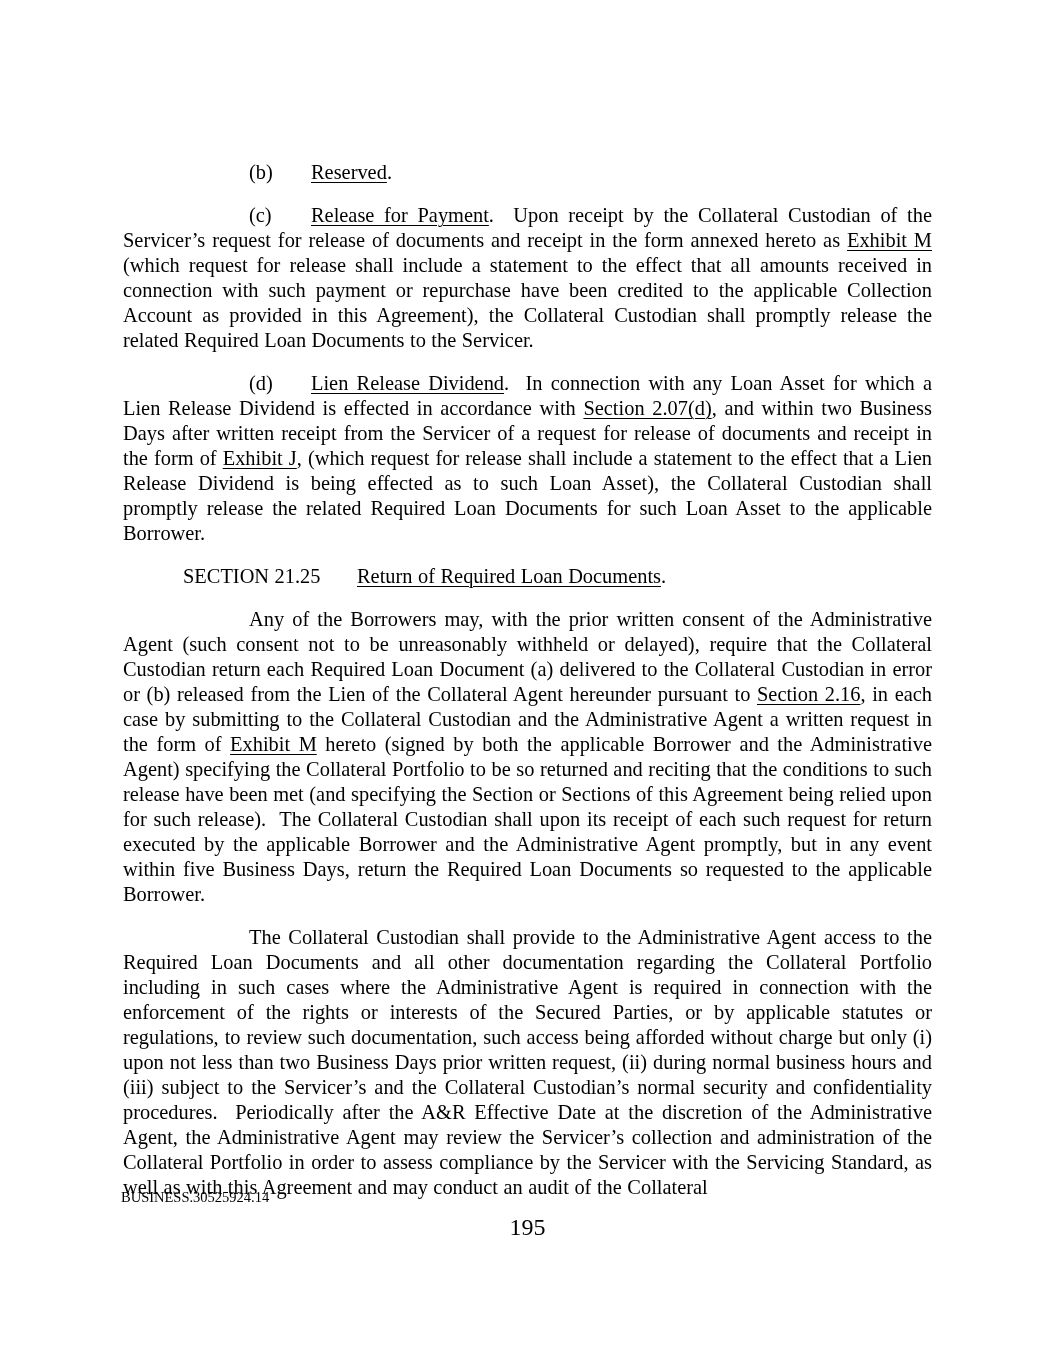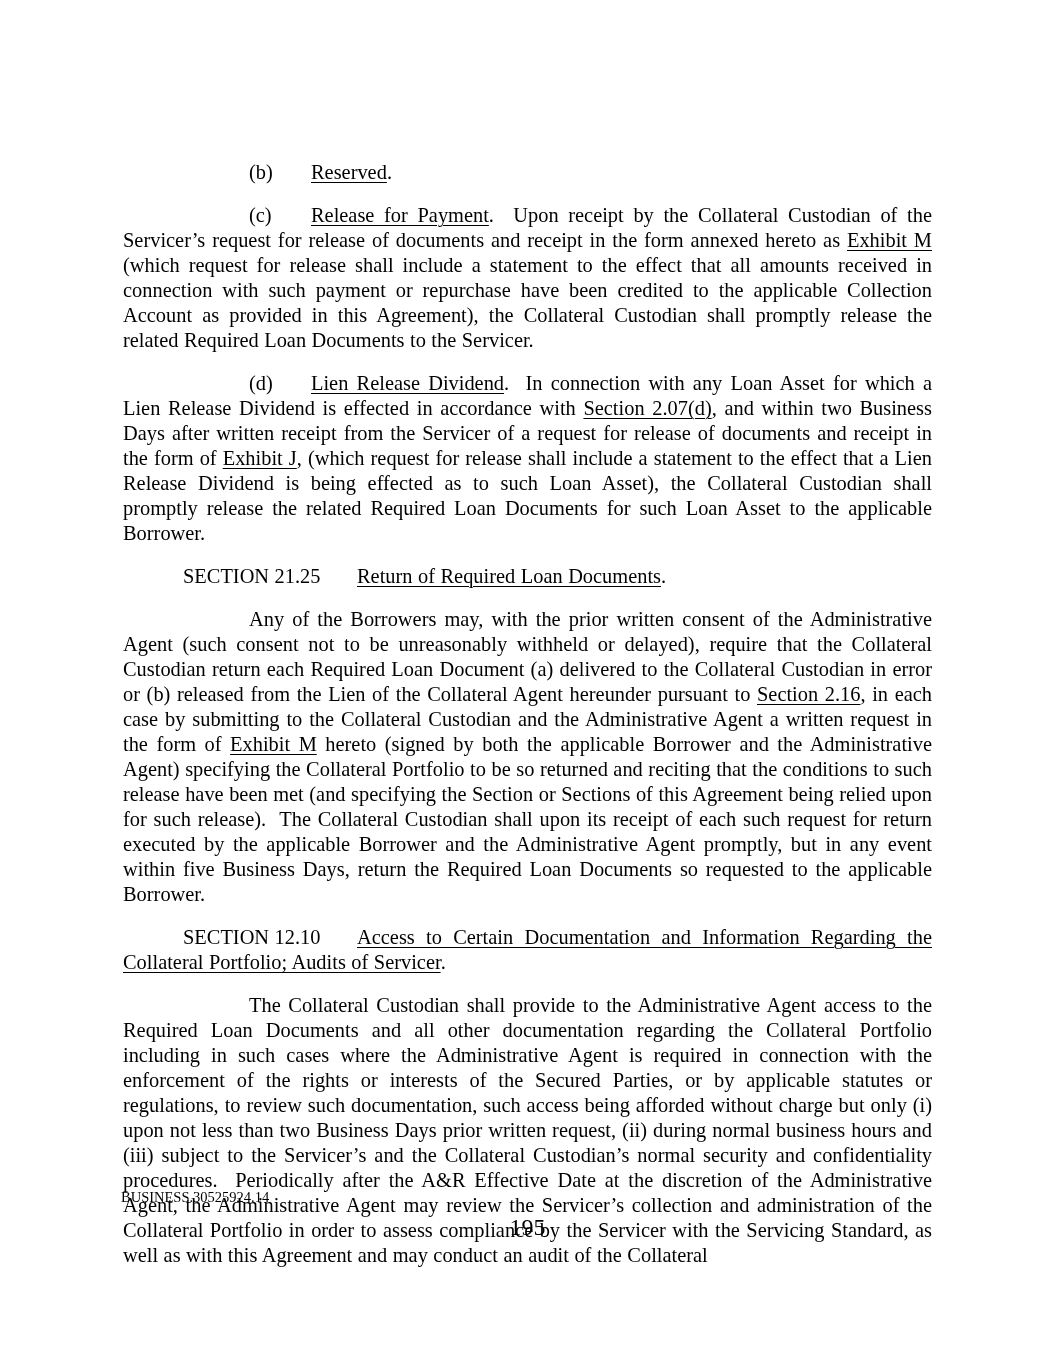--- a/index.html
+++ b/index.html
@@ -51,18 +51,17 @@
 </head>
 <body>
 
 <div class="page">
   <main class="doc-body">
       <p class="para body"><span class="marker" style="width: 62px;">(b)</span><span class="u">Reserved</span><span>.</span></p>
       <p class="para body"><span class="marker" style="width: 62px;">(c)</span><span class="u">Release for Payment</span><span>.&nbsp; Upon receipt by the Collateral Custodian of the Servicer’s request for release of documents and receipt in the form annexed hereto as </span><span class="u">Exhibit M</span><span> (which request for release shall include a statement to the effect that all amounts received in connection with such payment or repurchase have been credited to the applicable Collection Account as provided in this Agreement), the Collateral Custodian shall promptly release the related Required Loan Documents to the Servicer.</span></p>
       <p class="para body"><span class="marker" style="width: 62px;">(d)</span><span class="u">Lien Release Dividend</span><span>.&nbsp; In connection with any Loan Asset for which a Lien Release Dividend is effected in accordance with </span><span class="u">Section 2.07(d)</span><span>, and within two Business Days after written receipt from the Servicer of a request for release of documents and receipt in the form of </span><span class="u">Exhibit J</span><span>, (which request for release shall include a statement to the effect that a Lien Release Dividend is being effected as to such Loan Asset), the Collateral Custodian shall promptly release the related Required Loan Documents for such Loan Asset to the applicable Borrower.</span></p>
       <p class="para heading"><span class="marker" style="width: 174px;">SECTION 21.25</span><span class="u">Return of Required Loan Documents</span><span>.</span></p>
       <p class="para body"><span>Any of the Borrowers may, with the prior written consent of the Administrative Agent (such consent not to be unreasonably withheld or delayed), require that the Collateral Custodian return each Required Loan Document (a) delivered to the Collateral Custodian in error or (b) released from the Lien of the Collateral Agent hereunder pursuant to </span><span class="u">Section 2.16</span><span>, in each case by submitting to the Collateral Custodian and the Administrative Agent a written request in the form of </span><span class="u">Exhibit M</span><span> hereto (signed by both the applicable Borrower and the Administrative Agent) specifying the Collateral Portfolio to be so returned and reciting that the conditions to such release have been met (and specifying the Section or Sections of this Agreement being relied upon for such release).&nbsp; The Collateral Custodian shall upon its receipt of each such request for return executed by the applicable Borrower and the Administrative Agent promptly, but in any event within five Business Days, return the Required Loan Documents so requested to the applicable Borrower.</span></p>
-      <p class="para heading"><span class="marker" style="width: 174px;">SECTION 12.10</span><span class="u">Access to Certain Documentation and Information Regarding the Collateral Portfolio; Audits of Servicer</span><span>.</span></p>
       <p class="para body"><span>The Collateral Custodian shall provide to the Administrative Agent access to the Required Loan Documents and all other documentation regarding the Collateral Portfolio including in such cases where the Administrative Agent is required in connection with the enforcement of the rights or interests of the Secured Parties, or by applicable statutes or regulations, to review such documentation, such access being afforded without charge but only (i) upon not less than two Business Days prior written request, (ii) during normal business hours and (iii) subject to the Servicer’s and the Collateral Custodian’s normal security and confidentiality procedures.&nbsp; Periodically after the A&amp;R Effective Date at the discretion of the Administrative Agent, the Administrative Agent may review the Servicer’s collection and administration of the Collateral Portfolio in order to assess compliance by the Servicer with the Servicing Standard, as well as with this Agreement and may conduct an audit of the Collateral</span></p>
     </main>
   <div class="page-number">195</div>
   <div class="doc-id">BUSINESS.30525924.14</div>
 </div>
 
 </body></html>

